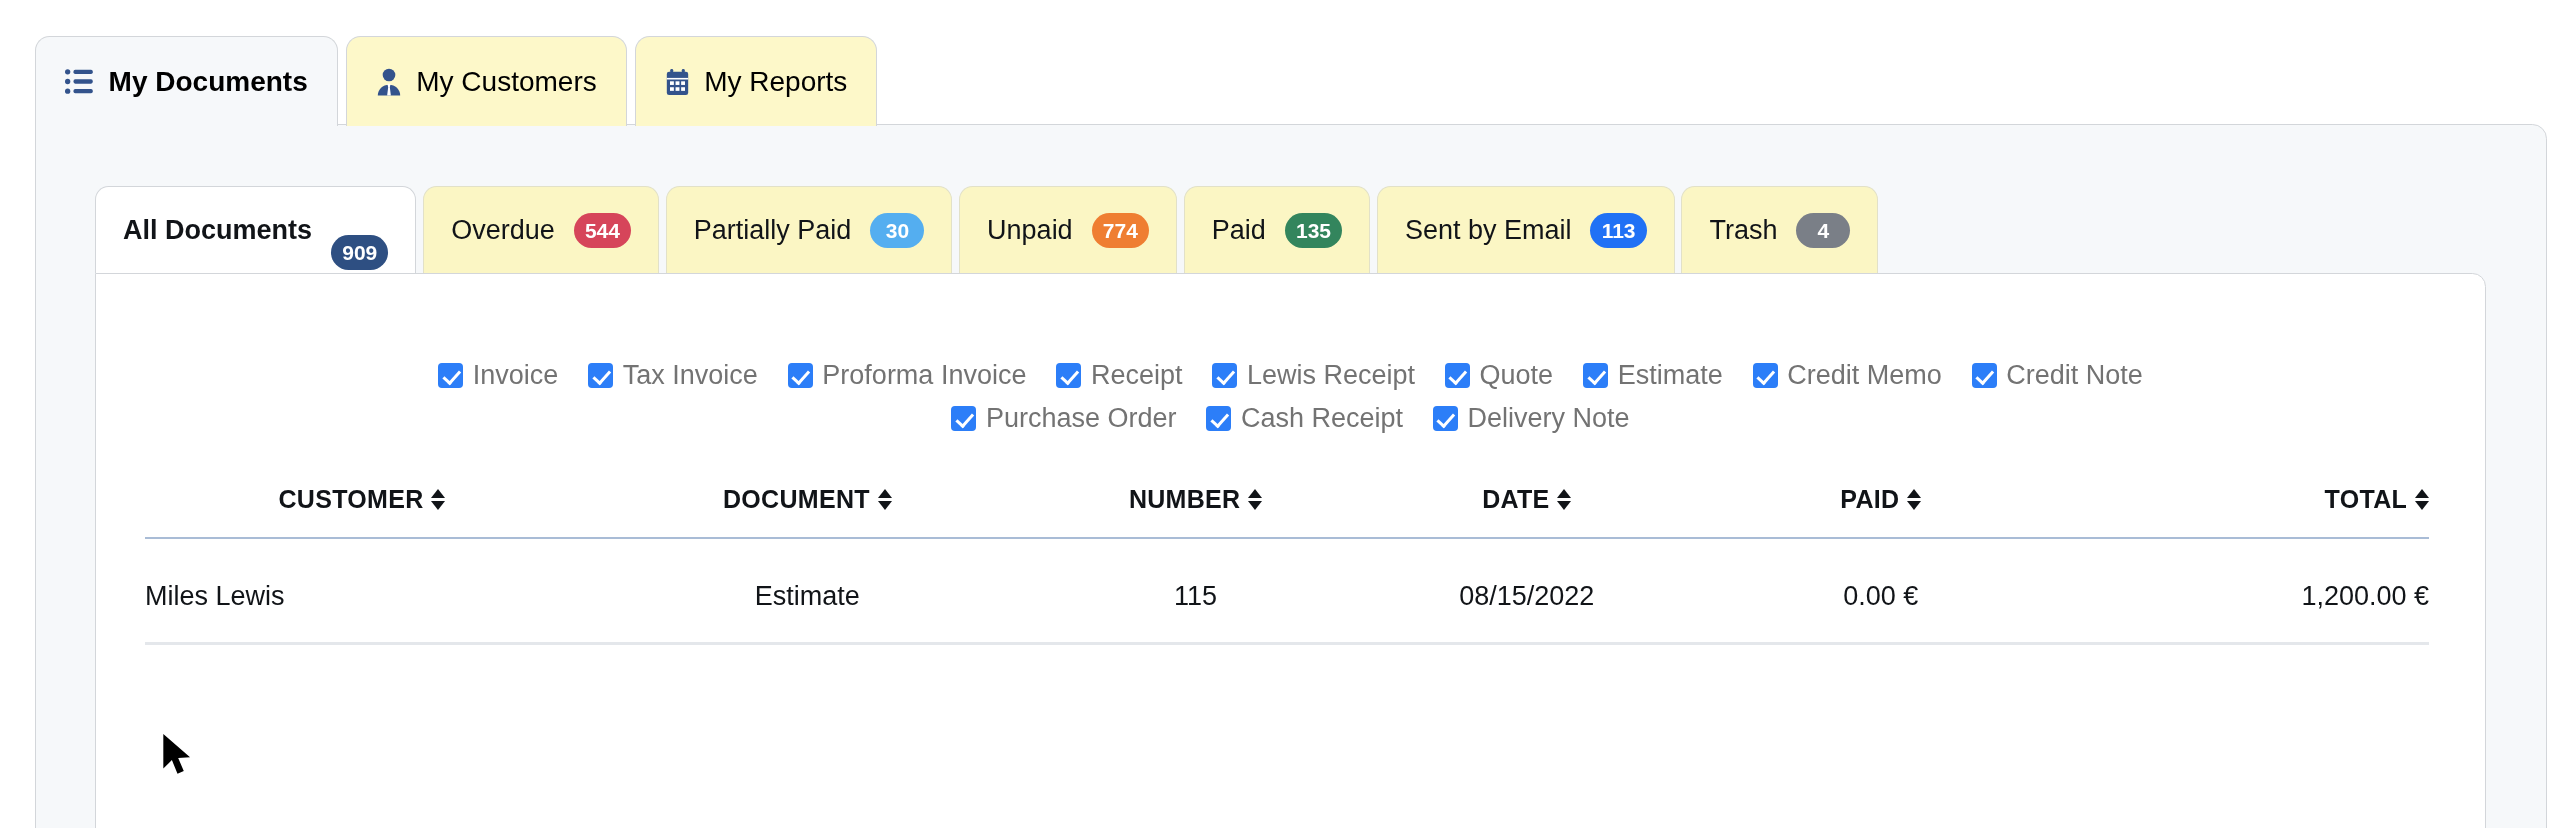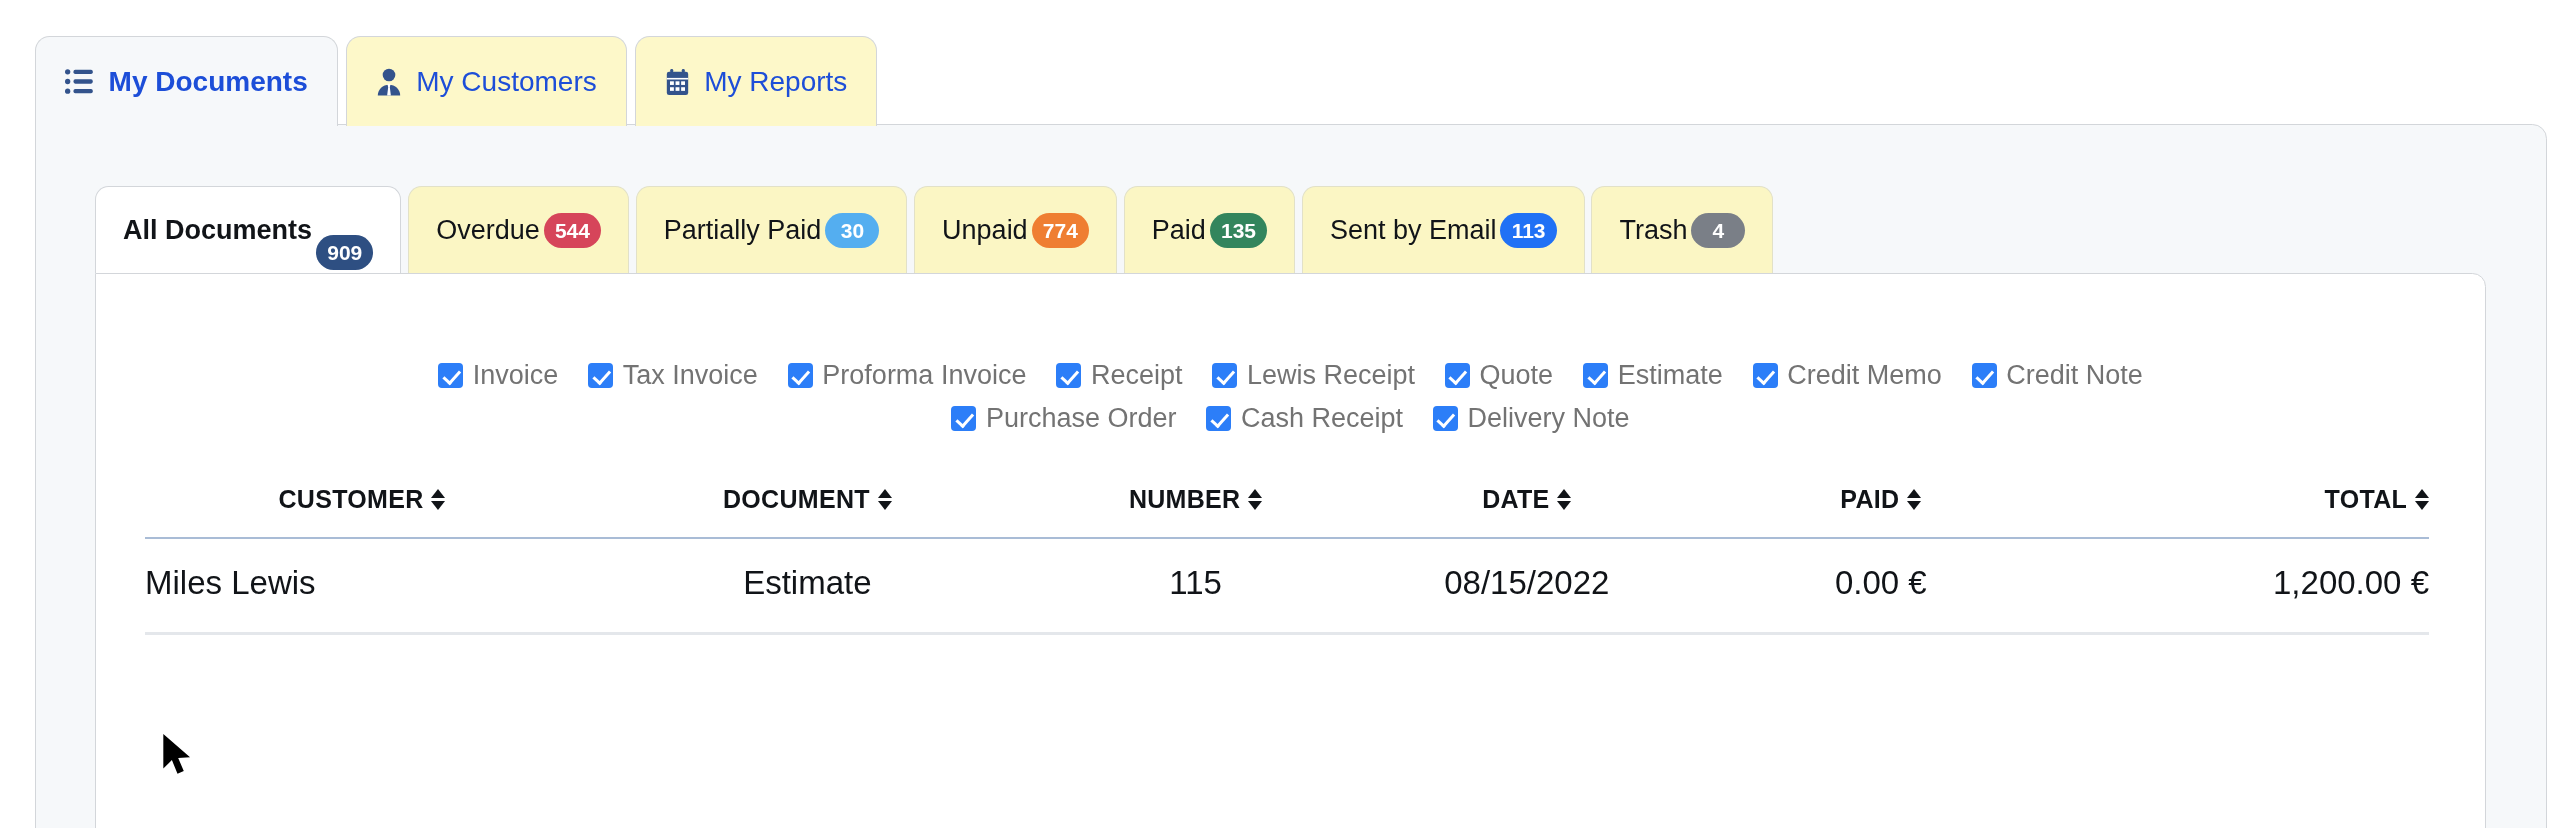--- a/index.html
+++ b/index.html
@@ -31,21 +31,21 @@
     display: flex;
     align-items: center;
     justify-content: center;
     gap: 14.6px;
     padding: 0 29px;
     border: 1.7px solid #d3d6da;
     border-bottom: none;
     border-radius: 14.6px 14.6px 0 0;
     background: #fdf8c9;
     font-size: 28px;
-    color: #1d4ed8;
+    color: #000000;
     white-space: nowrap;
     margin-right: 7.9px;
   }
   .top-tab.active {
     background: #f6f8fa;
     font-weight: bold;
     position: relative;
     z-index: 8;
   }
   .top-tab .ico { display: flex; align-items: center; }
@@ -66,21 +66,21 @@
     left: 95px; top: 186px;
     display: flex;
     align-items: flex-end;
     z-index: 6;
   }
   .sub-tab {
     height: 87px;
     display: flex;
     align-items: center;
     justify-content: center;
-    gap: 4px;
+    gap: 19px;
     padding: 8px 27px;
     border: 1.7px solid #e2e1c8;
     border-bottom: none;
     border-radius: 13.5px 13.5px 0 0;
     background: #fbf6c4;
     font-size: 27px;
     color: #111418;
     white-space: nowrap;
     margin-right: 6.7px;
   }
@@ -186,23 +186,23 @@
     display: block;
   }
   .sort-ico i.up   { border-bottom: 9.5px solid #111418; }
   .sort-ico i.down { border-top: 9.5px solid #111418; }
 
   .tbl .head-rule td {
     border-bottom: 2.8px solid #a9bcd6;
     height: 0; padding: 0;
   }
   .tbl td.cell {
-    font-size: 33px;
+    font-size: 27px;
     color: #111418;
-    padding: 25px 0 30px 0;
+    padding: 42px 0 30px 0;
     border-bottom: 3.4px solid #e4e7eb;
     white-space: nowrap;
   }
   .c-left   { text-align: left; }
   .c-center { text-align: center; }
   .c-right  { text-align: right; }
   .paid-zero { color: #f08428; }
 
   
   .cursor {

